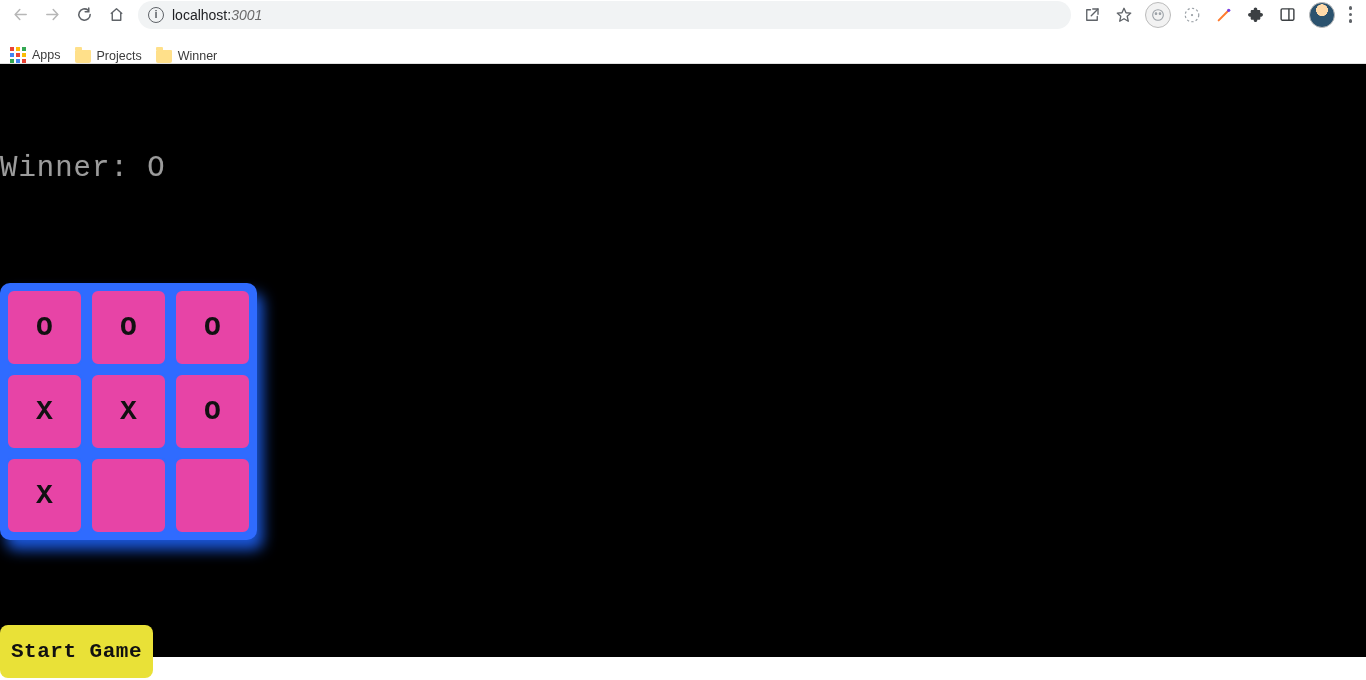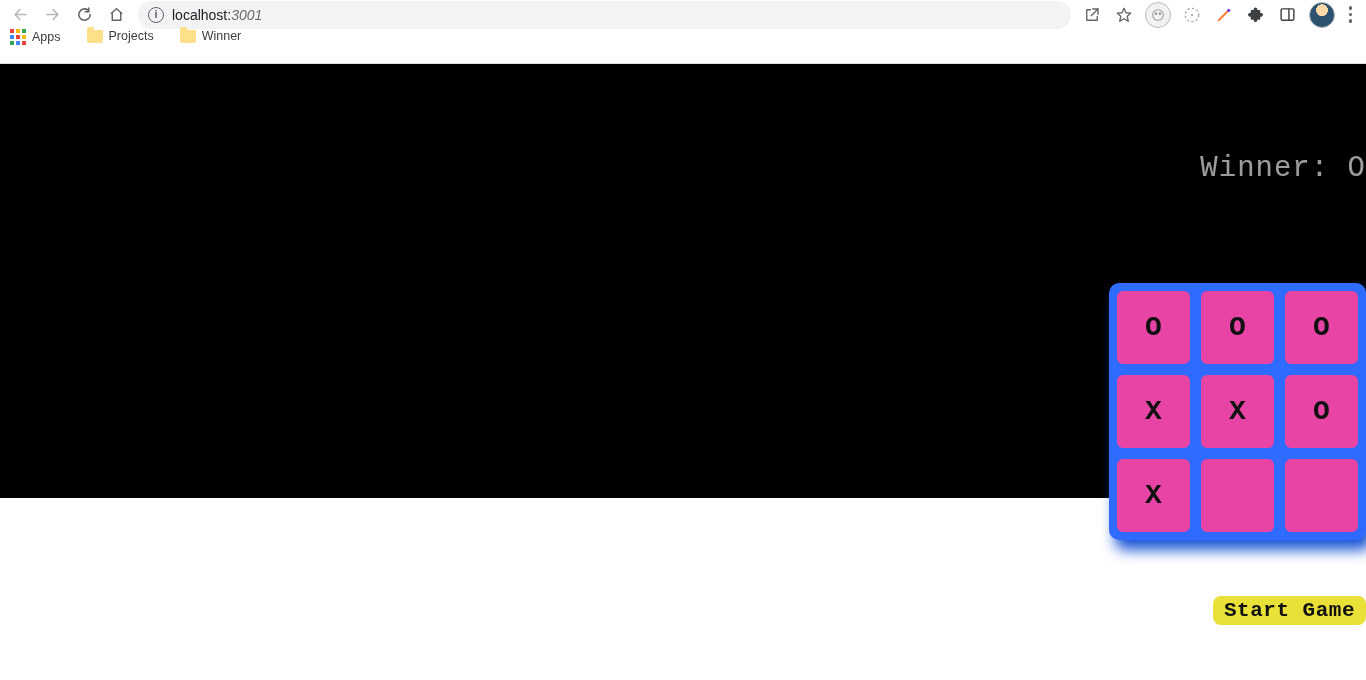--- a/index.html
+++ b/index.html
@@ -17,36 +17,36 @@
     .info-ico { width: 16px; height: 16px; border: 1.5px solid #5f6368; border-radius: 50%; display: flex; align-items: center; justify-content: center; font: 700 11px/1 Arial; color: #5f6368; }
     .url { font: 400 14px Arial; color: #202124; }
     .url .port { color: #6b6b6b; font-style: italic; }
     .right-icons { display: flex; align-items: center; gap: 10px; padding-right: 4px; }
     .ico { width: 22px; height: 22px; display: flex; align-items: center; justify-content: center; }
     .avatar { width: 26px; height: 26px; border-radius: 50%; background: radial-gradient(circle at 50% 30%, #ffd9a8 28%, transparent 29%), #2b526e; border: 1px solid #bbb; }
     .avatar.ghost { background: #f2f2f2; display:flex;align-items:center;justify-content:center; }
     .dots { display:flex; flex-direction:column; gap:3px; padding:0 4px; }
     .dots span { width:3.5px; height:3.5px; background:#5f6368; border-radius:50%; }
 
-    .bookbar { height: 35px; background:#fff; display:flex; align-items:flex-start; padding:0 10px; gap:26px; border-bottom:1px solid #e0e0e0; }
+    .bookbar { height: 35px; background:#fff; display:flex; align-items:flex-end; padding:0 10px; gap:14px; border-bottom:1px solid #e0e0e0; }
     .apps-ico { width:16px; height:16px; display:grid; grid-template-columns:repeat(3,4px); grid-template-rows:repeat(3,4px); gap:2px; }
     .apps-ico span:nth-child(1){background:#ea4335}.apps-ico span:nth-child(2){background:#fbbc04}.apps-ico span:nth-child(3){background:#34a853}
     .apps-ico span:nth-child(4){background:#4285f4}.apps-ico span:nth-child(5){background:#ea4335}.apps-ico span:nth-child(6){background:#fbbc04}
     .apps-ico span:nth-child(7){background:#34a853}.apps-ico span:nth-child(8){background:#4285f4}.apps-ico span:nth-child(9){background:#ea4335}
     .bm { display:flex; align-items:center; gap:6px; font:400 12.5px Arial; color:#3c3c3c; cursor:pointer; }
     .folder-ico { width:16px; height:13px; background:#ffe08a; border-radius:1px 1px 2px 2px; position:relative; }
     .folder-ico::before { content:''; position:absolute; top:-3px; left:0; width:7px; height:3px; background:#ffe08a; border-radius:1px 1px 0 0; }
 
     
-    .page { width:100%; height:434px; background:#000; display:flex; flex-direction:column; align-items:flex-end; }
+    .page { width:100%; height:593px; background:#000; display:flex; flex-direction:column; align-items:flex-start; }
     .status { margin-top: 88px; font: 400 29px 'Consolas','Menlo','Courier New',monospace; color:#9c9c9c; letter-spacing: 1px; text-shadow: 1px 2px 2px #000, 0 0 1px #444; }
     .board-wrap { margin-top: 98px; padding:6px; background:#2f6bff; border-radius:10px; box-shadow: 6px 10px 14px 0 #1a55d6, 0 0 0 0 #000; }
     .board { display:grid; grid-template-columns:repeat(3,77px); grid-template-rows:repeat(3,77px); gap:7px; }
     .cell { background:#e744a6; border:2.5px solid #2f6bff; border-radius:8px; display:flex; align-items:center; justify-content:center; font:700 28px 'Consolas','Menlo','Courier New',monospace; color:#111; cursor:pointer; }
-    .start { margin-top: 56px; background:#e9e137; color:#111; border:none; border-radius:8px; padding:3px 11px; font:700 21px 'Consolas','Menlo','Courier New',monospace; cursor:pointer; letter-spacing:0.5px; }
+    .start { margin-top: 85px; background:#e9e137; color:#111; border:none; border-radius:8px; padding:15px 11px; font:700 21px 'Consolas','Menlo','Courier New',monospace; cursor:pointer; letter-spacing:0.5px; }
   </style>
 </head>
 <body>
 
 <div class="chrome">
   <div class="toolbar">
     <div class="nav-btn disabled">
       <svg viewBox="0 0 24 24" fill="none" stroke-width="2.2" stroke-linecap="round" stroke-linejoin="round">
           <line x1="20" y1="12" x2="5" y2="12"></line>
           <polyline points="11,5 4.5,12 11,19"></polyline>

